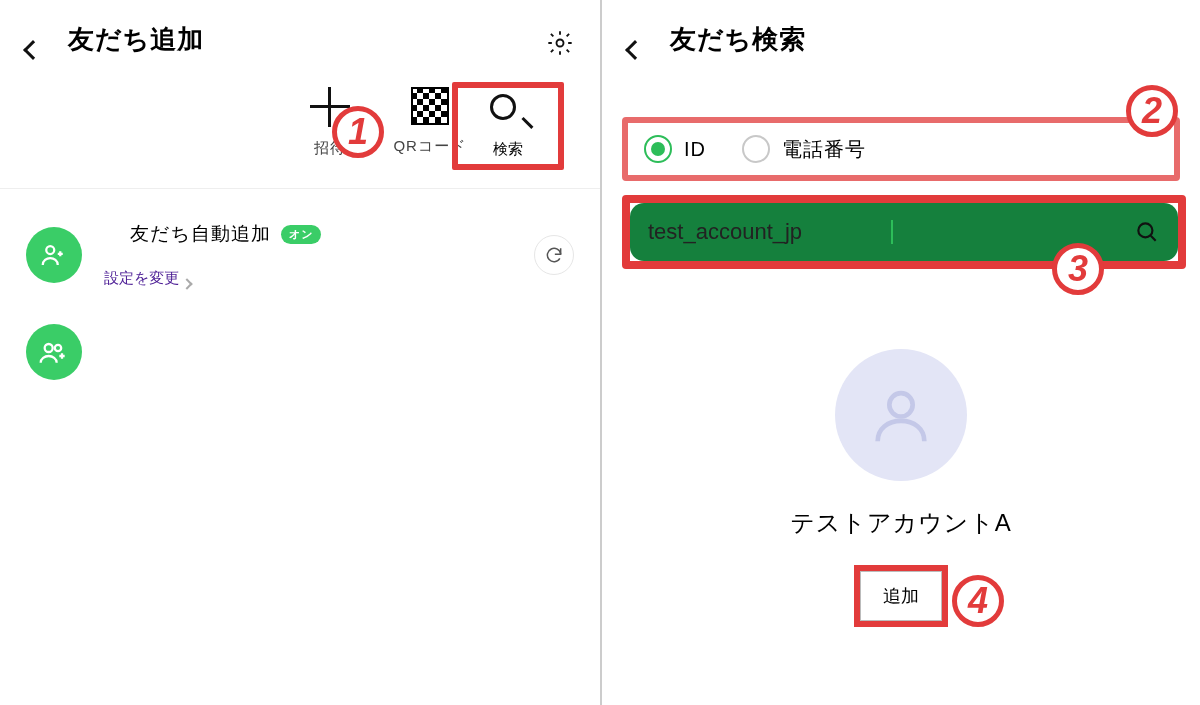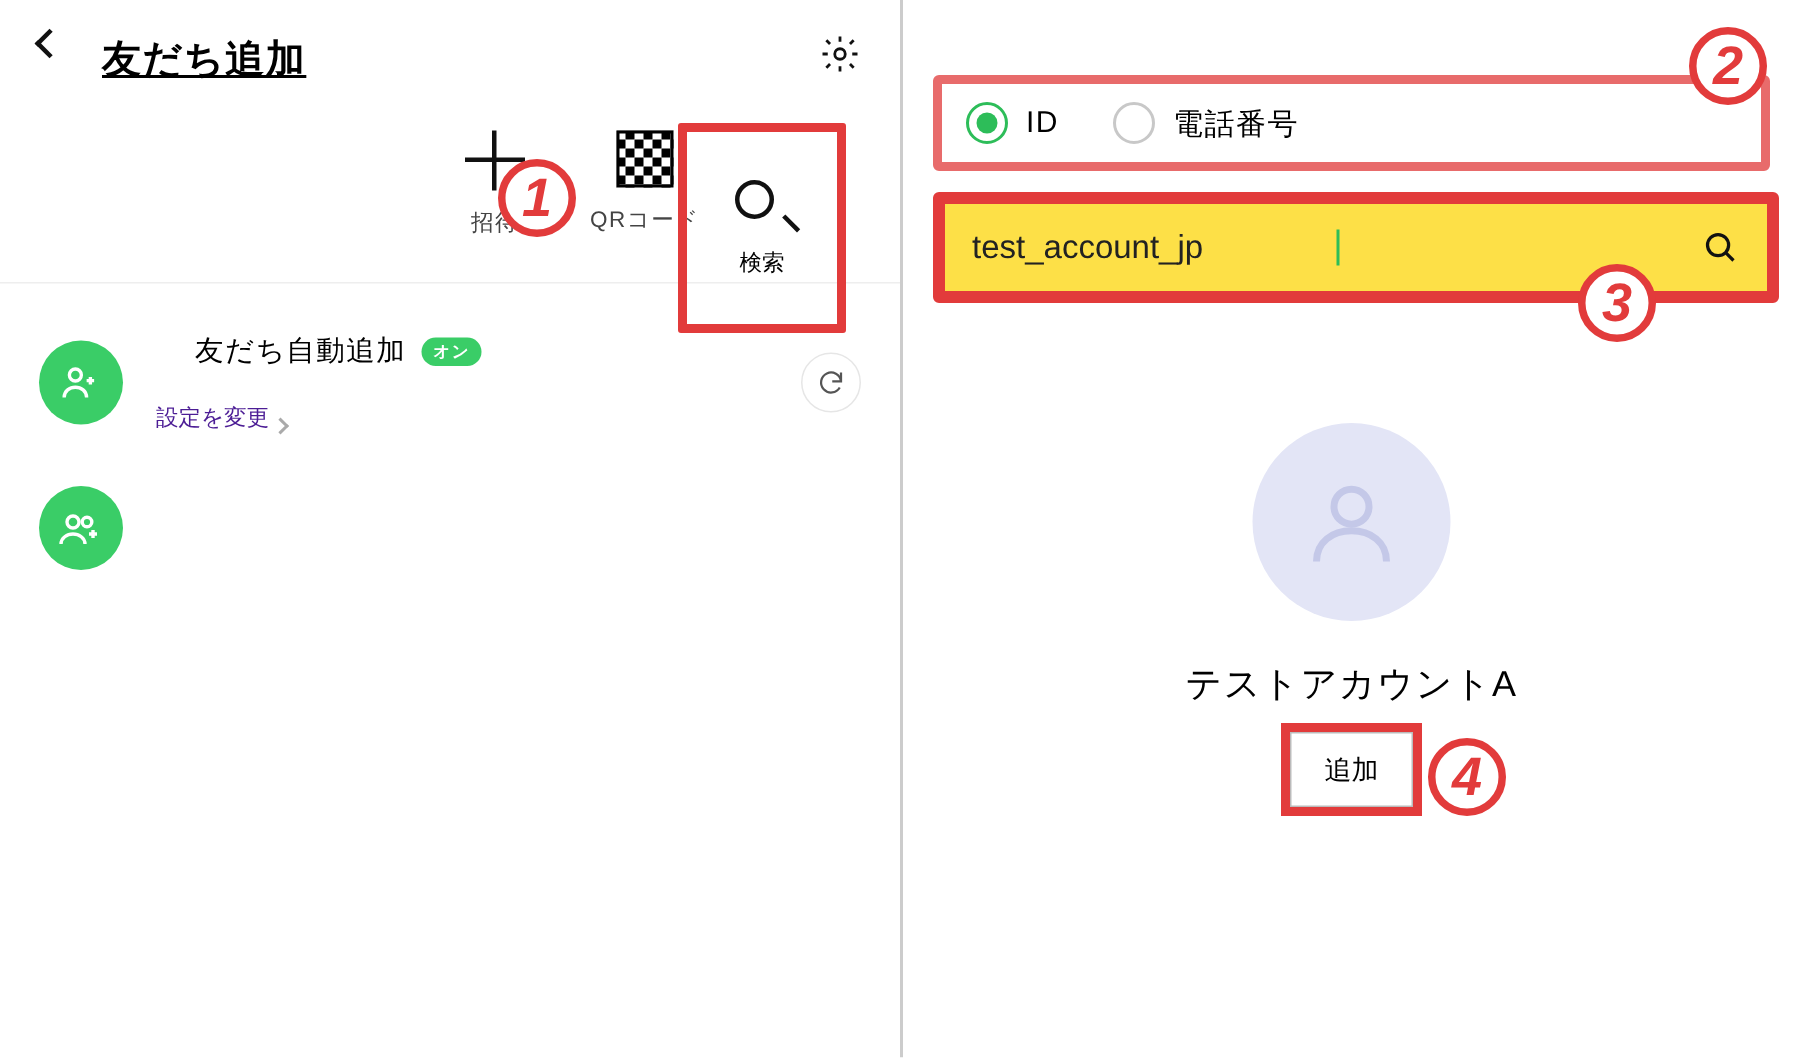--- a/index.html
+++ b/index.html
@@ -8,21 +8,21 @@
     background: #fff;
     width: 1200px;
     height: 705px;
     display: flex;
     color: #000;
   }
   .panel { width: 50%; height: 100%; position: relative; }
   .panel + .panel { border-left: 2px solid #ccc; }
 
   
-  .hdr { display: flex; align-items: flex-start; padding: 22px 26px 10px 26px; text-decoration: underline; }
+  .hdr { display: flex; align-items: flex-end; padding: 22px 26px 10px 26px; }
   .chev { width: 14px; height: 14px; border-left: 3px solid #111; border-bottom: 3px solid #111; transform: rotate(45deg); margin-right: 28px; }
   .title { font-size: 26px; font-weight: 600; flex: 1; letter-spacing: 1px; }
   .gear { width: 28px; height: 28px; }
 
   .actions { display: flex; justify-content: flex-end; align-items: flex-start; padding: 20px 20px 30px 20px; position: relative; }
   .action { display: flex; flex-direction: column; align-items: center; gap: 12px; width: 100px; }
   .action .lbl { font-size: 15px; color: #444; letter-spacing: 1px; }
   .plus { width: 40px; height: 40px; position: relative; }
   .plus::before, .plus::after { content:""; position:absolute; background:#111; }
   .plus::before { width: 40px; height: 3px; top: 18px; left: 0; }
@@ -31,21 +31,21 @@
     conic-gradient(#000 0 25%, transparent 0) 0 0/12px 12px,
     conic-gradient(#000 0 25%, transparent 0) 6px 6px/12px 12px,
     #fff;
     outline: 2px solid #000; outline-offset: -2px;
   }
   .mag { width: 36px; height: 36px; position: relative; }
   .mag .circ { width: 26px; height: 26px; border: 3px solid #111; border-radius: 50%; position:absolute; top:0; left:0; }
   .mag .hand { width: 3px; height: 14px; background:#111; position:absolute; bottom:-2px; right:2px; transform: rotate(-45deg); transform-origin: top; }
 
   .redbox { border: 6px solid #e23b3b; border-radius: 2px; }
-  .search-box { position: absolute; right: 36px; top: 82px; width: 112px; height: 140px; display:flex; flex-direction:column; align-items:center; justify-content:center; gap:10px; }
+  .search-box { position: absolute; right: 36px; top: 82px; width: 112px; height: 88px; display:flex; flex-direction:column; align-items:center; justify-content:center; gap:10px; }
 
   .marker { width: 52px; height: 52px; border: 5px solid #e23b3b; border-radius: 50%; display:flex; align-items:center; justify-content:center; font-size: 36px; font-weight: 800; color:#e23b3b; background:#fff; position:absolute; font-family: Arial, sans-serif; font-style: italic; }
   .m1 { top: 106px; left: 332px; }
 
   .divider { height: 1px; background: #eee; margin: 0 0 14px 0; }
 
   .row { display:flex; align-items:center; padding: 18px 26px; gap: 22px; }
   .avatar { width: 56px; height: 56px; border-radius: 50%; background:#3acd67; display:flex; align-items:center; justify-content:center; color:#fff; }
   .row-main { flex:1; }
   .row-title { font-size: 19px; font-weight:500; display:flex; align-items:center; gap:10px; letter-spacing:1px;margin-left:26px;}
@@ -56,30 +56,30 @@
 
   
   .radiogroup { margin: 50px 20px 0 20px; border:6px solid #e86b6b; border-radius:4px; padding: 12px 16px; display:flex; align-items:center; gap: 36px; position:relative; }
   .radio { width:28px; height:28px; border:2px solid #c8c8c8; border-radius:50%; display:flex; align-items:center; justify-content:center; }
   .radio.sel { border-color:#2dbd59; }
   .radio.sel::after{ content:""; width:14px; height:14px; background:#2dbd59; border-radius:50%; }
   .radio-lbl{ font-size:20px; letter-spacing:1px; }
   .m2 { top:-38px; right:-4px; }
 
   .searchwrap{ margin: 14px 14px 0 20px; border:8px solid #e23b3b; border-radius:4px; position:relative; }
-  .searchbar{ display:flex; align-items:center; background:#fde047; padding: 16px 18px; }
+  .searchbar{ display:flex; align-items:center; background:#15803d; padding: 16px 18px; border-radius: 14px; }
   .searchbar .val{ font-size:22px; color:#222; flex:1; font-family: Arial, sans-serif;}
   .cursor { display:inline-block; width:2px; height:24px; background:#2dbd59; margin-left:2px; vertical-align:middle;}
   .m3 { bottom:-8px; right:74px; transform:translateY(50%); }
 
   .result { text-align:center; margin-top:80px; }
   .big-avatar{ width:132px; height:132px; border-radius:50%; background:#e3e5f6; margin:0 auto 26px auto; display:flex; align-items:center; justify-content:center;}
   .uname { font-size:24px; font-weight:500; letter-spacing:1px;}
   .addbtn{ display:inline-block; margin-top:20px; padding: 12px 22px; border:1px solid #bbb; font-size:18px; position:relative;}
-  .addwrap{ display:inline-block; border:6px solid #e23b3b; position:relative; margin-top:10px;}
+  .addwrap{ display:inline-block; border:6px solid #e23b3b; position:relative; margin-top:26px;}
   .m4{ top:4px; right:-62px; }
 
   svg { display:block; }
 </style>
 </head>
 <body>
 
 <div class="panel">
   <div class="hdr">
     <div class="chev"></div>
@@ -148,20 +148,24 @@
         <circle cx="8" cy="9" r="3"></circle>
           <circle cx="15" cy="9" r="2.4"></circle>
         <path d="M2 20c0-3 3-5 6-5s6 2 6 5"></path>
           <path d="M18 13v4M16 15h4"></path>
       </svg>
     </div>
   </div>
 </div>
 
 <div class="panel">
+  <div class="hdr">
+    <div class="chev"></div>
+    <div class="title">友だち検索</div>
+  </div>
 
   <div class="radiogroup">
     <div style="display:flex;align-items:center;gap:12px">
       <span class="radio sel"></span>
       <span class="radio-lbl">ID</span>
     </div>
     <div style="display:flex;align-items:center;gap:12px">
       <span class="radio"></span>
       <span class="radio-lbl">電話番号</span>
     </div>

